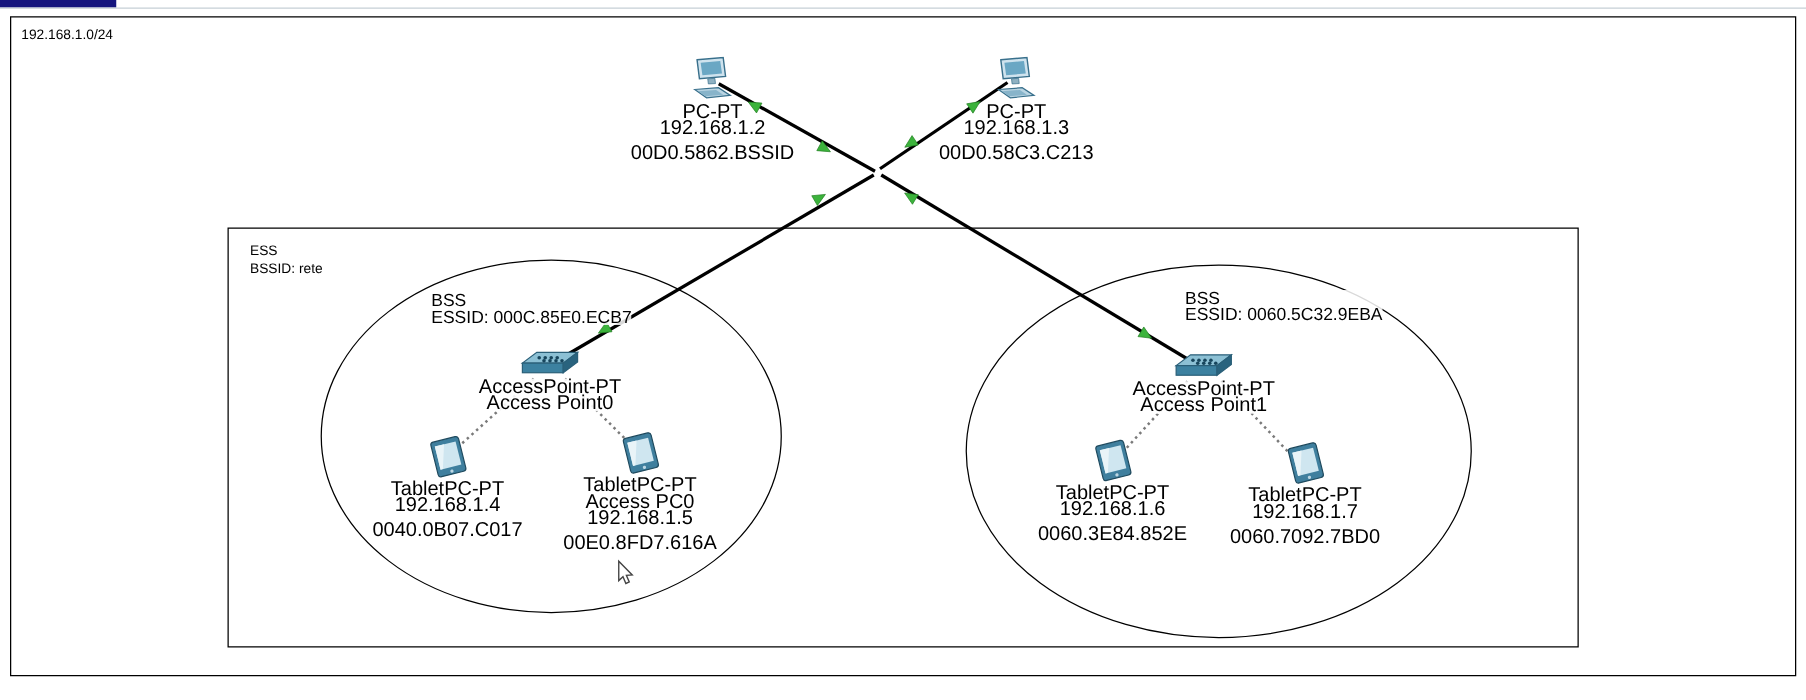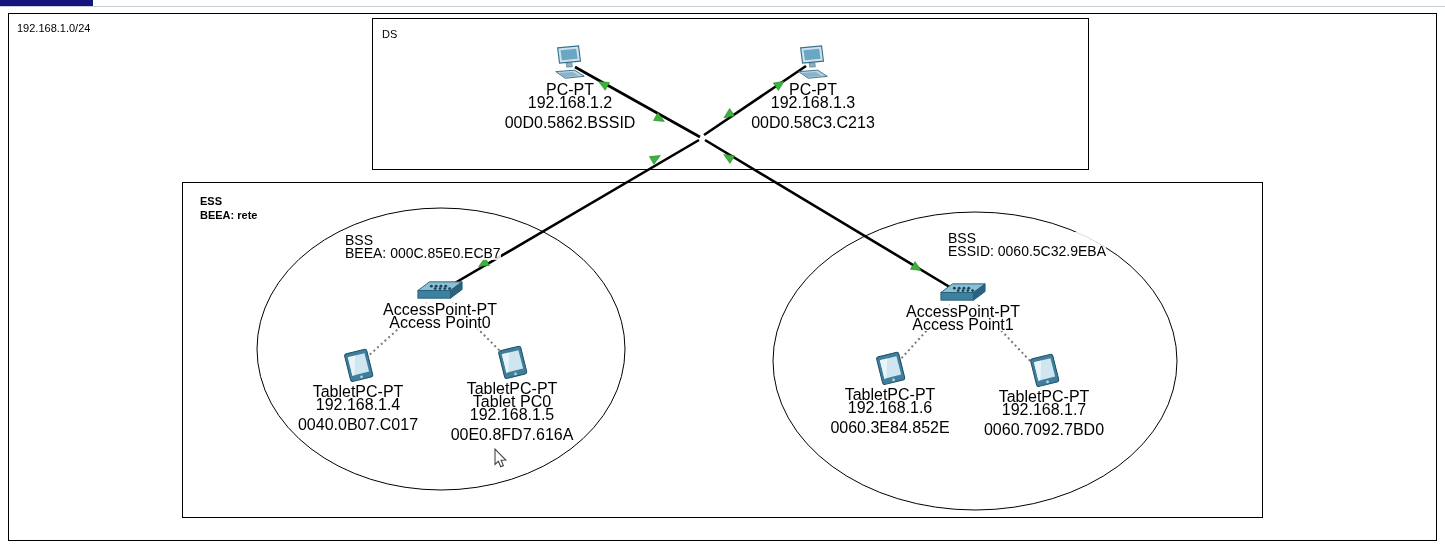--- a/index.html
+++ b/index.html
@@ -36,21 +36,20 @@
   }
   .ds-box {
     position: absolute; left: 372px; top: 18px;
     width: 717px; height: 152px;
     border: 1px solid #000;
   }
   .ess-box {
     position: absolute; left: 182px; top: 182px;
     width: 1081px; height: 336px;
     border: 1px solid #000;
-    font-weight: bold;
   }
   .box-label {
     position: absolute; left: 9px; top: 9px;
     font-size: 11px; color: #000;
   }
   .ess-labels {
     position: absolute; left: 17px; top: 11px;
     font-size: 11px; line-height: 14px; color: #000;
   }
   .bss-labels {
@@ -132,28 +131,25 @@
     </defs>
   </svg>
 
   <div class="titlebar-fragment"></div>
   <div class="top-rule"></div>
 
   <div class="main-box">
     <div class="net-label">192.168.1.0/24</div>
   </div>
 
-  <div class="ds-box">
-    <div class="box-label">DS</div>
-  </div>
 
   <div class="ess-box">
     <div class="ess-labels">
       <div>ESS</div>
-      <div>BEEA: rete</div>
+      <div>BSSID: rete</div>
     </div>
   </div>
 
   <svg class="layer" width="1445" height="560" viewBox="0 0 1445 560">
     <ellipse cx="441" cy="349" rx="184" ry="141" fill="none" stroke="#000" stroke-width="1"></ellipse>
     <ellipse cx="975" cy="361" rx="202" ry="149" fill="none" stroke="#000" stroke-width="1"></ellipse>
 
     <line x1="575" y1="67" x2="700" y2="137" stroke="#000" stroke-width="2.6"></line>
     <line x1="806" y1="66" x2="704" y2="135" stroke="#000" stroke-width="2.6"></line>
     <line x1="699" y1="140" x2="443" y2="290" stroke="#000" stroke-width="2.6"></line>
@@ -173,21 +169,21 @@
       <polygon points="-5,-4.5 5,0 -5,4.5" transform="translate(483,264) rotate(150)"></polygon>
       <polygon points="-5,-4.5 5,0 -5,4.5" transform="translate(728,157) rotate(211)"></polygon>
       <polygon points="-5,-4.5 5,0 -5,4.5" transform="translate(917,268) rotate(31)"></polygon>
     </g>
 
     <path d="M495,449 v15.5 l3.4,-3.2 2.3,5.5 2.7,-1.2 -2.3,-5.3 4.7,-0.3 z" fill="#ffffff" stroke="#444444" stroke-width="1.1"></path>
   </svg>
 
   <div class="bss-labels" style="left:345px; top:234px;">
     <div>BSS</div>
-    <div>BEEA: 000C.85E0.ECB7</div>
+    <div>ESSID: 000C.85E0.ECB7</div>
   </div>
   <div class="bss-labels" style="left:948px; top:232px;">
     <div>BSS</div>
     <div>ESSID: 0060.5C32.9EBA</div>
   </div>
 
   <div class="device" style="left:500px; top:45px;">
     <span class="icon"><svg width="38" height="38">
           <use href="#sym-pc"></use>
         </svg></span>
@@ -229,21 +225,21 @@
     <div class="lbl">TabletPC-PT</div>
     <div class="lbl">192.168.1.4</div>
     <div class="lbl mac">0040.0B07.C017</div>
   </div>
 
   <div class="device" style="left:442px; top:345px;">
     <span class="icon"><svg width="38" height="37">
           <use href="#sym-tablet"></use>
         </svg></span>
     <div class="lbl">TabletPC-PT</div>
-    <div class="lbl">Tablet PC0</div>
+    <div class="lbl">Access PC0</div>
     <div class="lbl">192.168.1.5</div>
     <div class="lbl mac">00E0.8FD7.616A</div>
   </div>
 
   <div class="device" style="left:820px; top:351px;">
     <span class="icon"><svg width="38" height="37">
           <use href="#sym-tablet"></use>
         </svg></span>
     <div class="lbl">TabletPC-PT</div>
     <div class="lbl">192.168.1.6</div>

